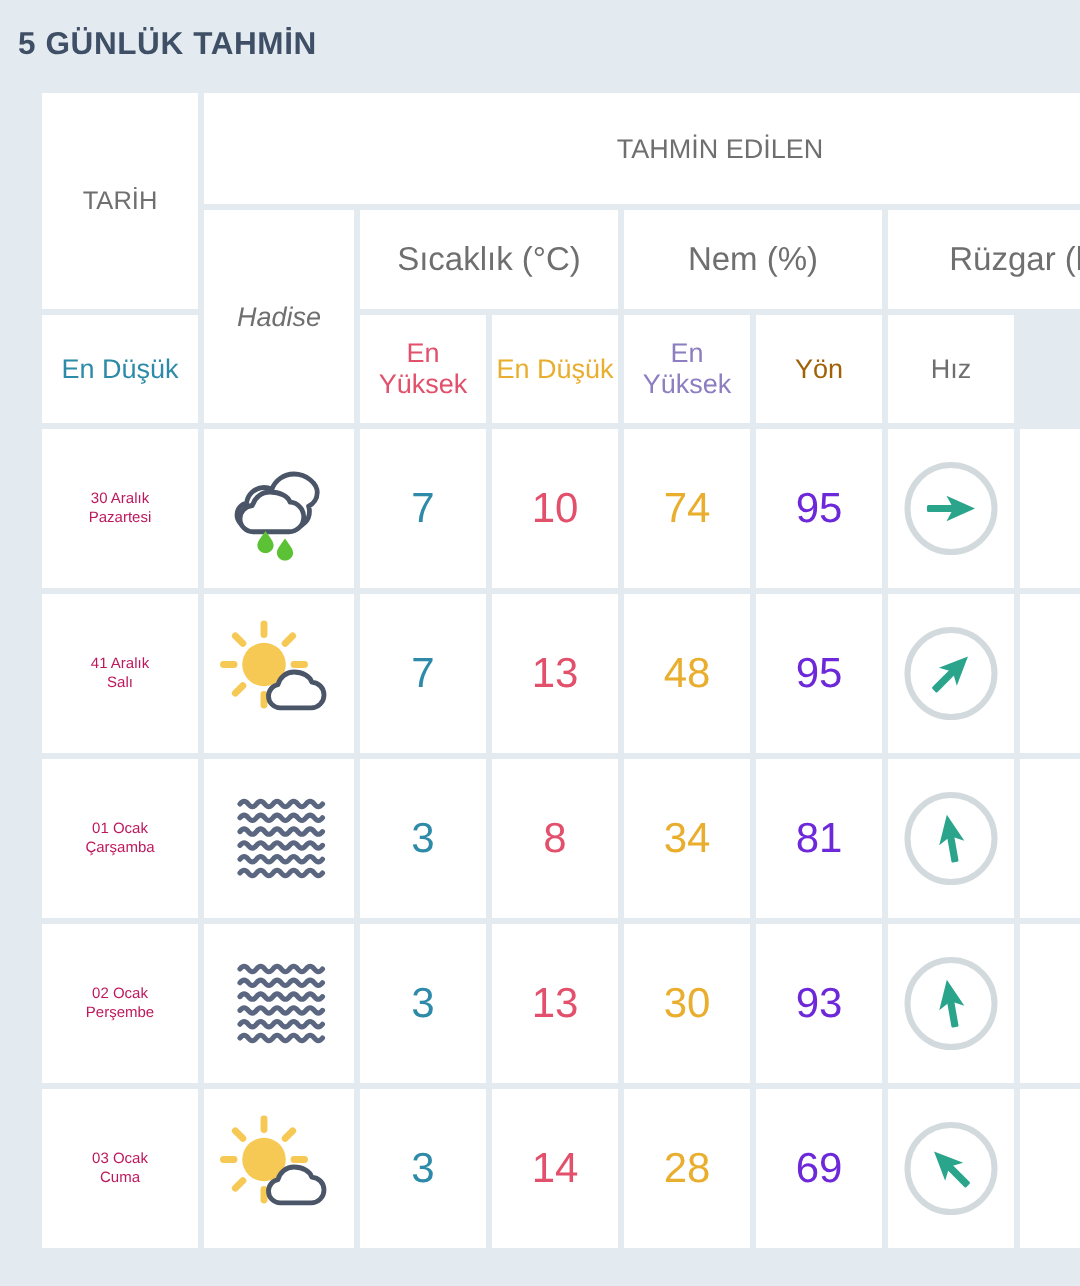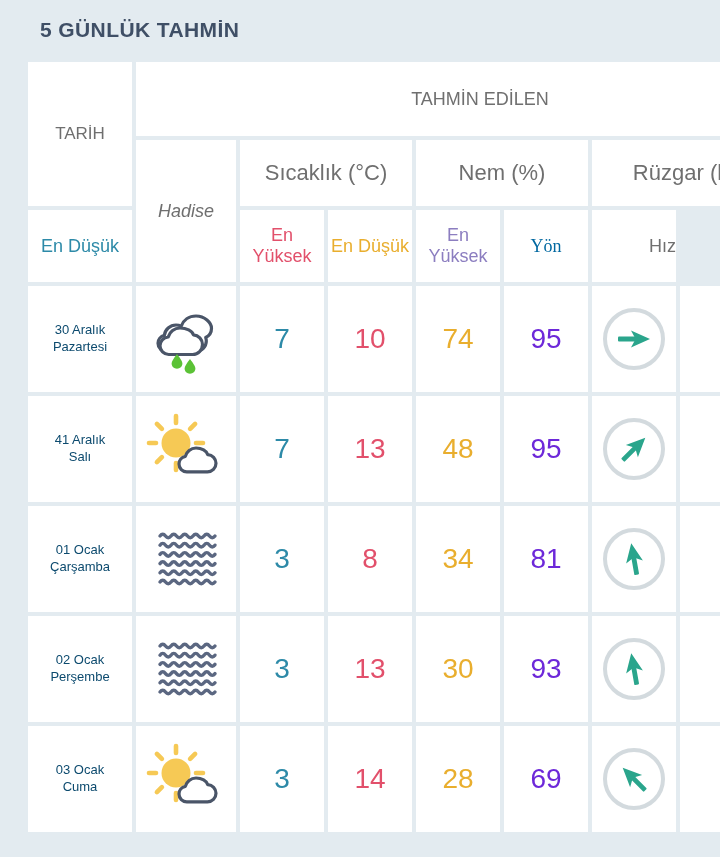--- a/index.html
+++ b/index.html
@@ -11,21 +11,21 @@
     height: 857px;
     background: #e3ebf0;
     font-family: "Liberation Sans", sans-serif;
     overflow: hidden;
     position: relative;
   }
 
   
   .page-title {
     position: absolute;
-    left: 40px;
+    left: 12px;
     top: 18px;
     font-size: 21px;
     font-weight: bold;
     letter-spacing: 0.4px;
     color: #3f4f66;
     white-space: nowrap;
   }
 
   
   .table-wrap {
@@ -77,22 +77,22 @@
   .sub-low-t  { color: #2d8aa8; }
   .sub-high-t { color: #e2506b; }
   .sub-low-h  { color: #e9ae2e; }
   .sub-high-h { color: #8c7ec0; }
 
   .h-rowspan-tarih { height: 140px; }
 
   
   tr.data-row td { height: 106px; }
   .cell-date {
-    font-size: 13px;
-    color: #0c4a6e;
+    font-size: 10px;
+    color: #be185d;
     line-height: 1.3;
     padding: 0 4px;
   }
   .val {
     font-size: 28px;
     font-weight: 300;
   }
   .v-tlow  { color: #2d8aa8; }
   .v-thigh { color: #e2506b; }
   .v-hlow  { color: #e9ae2e; }
@@ -153,22 +153,22 @@
         <td rowspan="2" class="h-hadise">Hadise</td>
         <td colspan="2" class="h-sub">Sıcaklık (°C)</td>
         <td colspan="2" class="h-sub">Nem (%)</td>
         <td colspan="2" class="h-sub">Rüzgar (km/sa)</td>
       </tr>
       <tr>
         <td class="h-sub2 sub-low-t">En Düşük</td>
         <td class="h-sub2 sub-high-t">En Yüksek</td>
         <td class="h-sub2 sub-low-h">En Düşük</td>
         <td class="h-sub2 sub-high-h">En Yüksek</td>
-        <td class="h-sub2" style="color:#0369a1;font-family:Liberation Serif, serif;">Yön</td>
-        <td class="h-sub2" style="color:#6f6f6f;text-align:right;">Hız</td>
+        <td class="h-sub2" style="color:#a16207;">Yön</td>
+        <td class="h-sub2" style="color:#6f6f6f;text-align:center;">Hız</td>
       </tr>
     </thead>
     <tbody id="rows-body">
         <tr class="data-row">
     <td class="cell-date">
       <div>30 Aralık</div>
       <div>Pazartesi</div>
     </td>
     <td>
             <svg class="wicon" viewBox="0 0 84 74">

